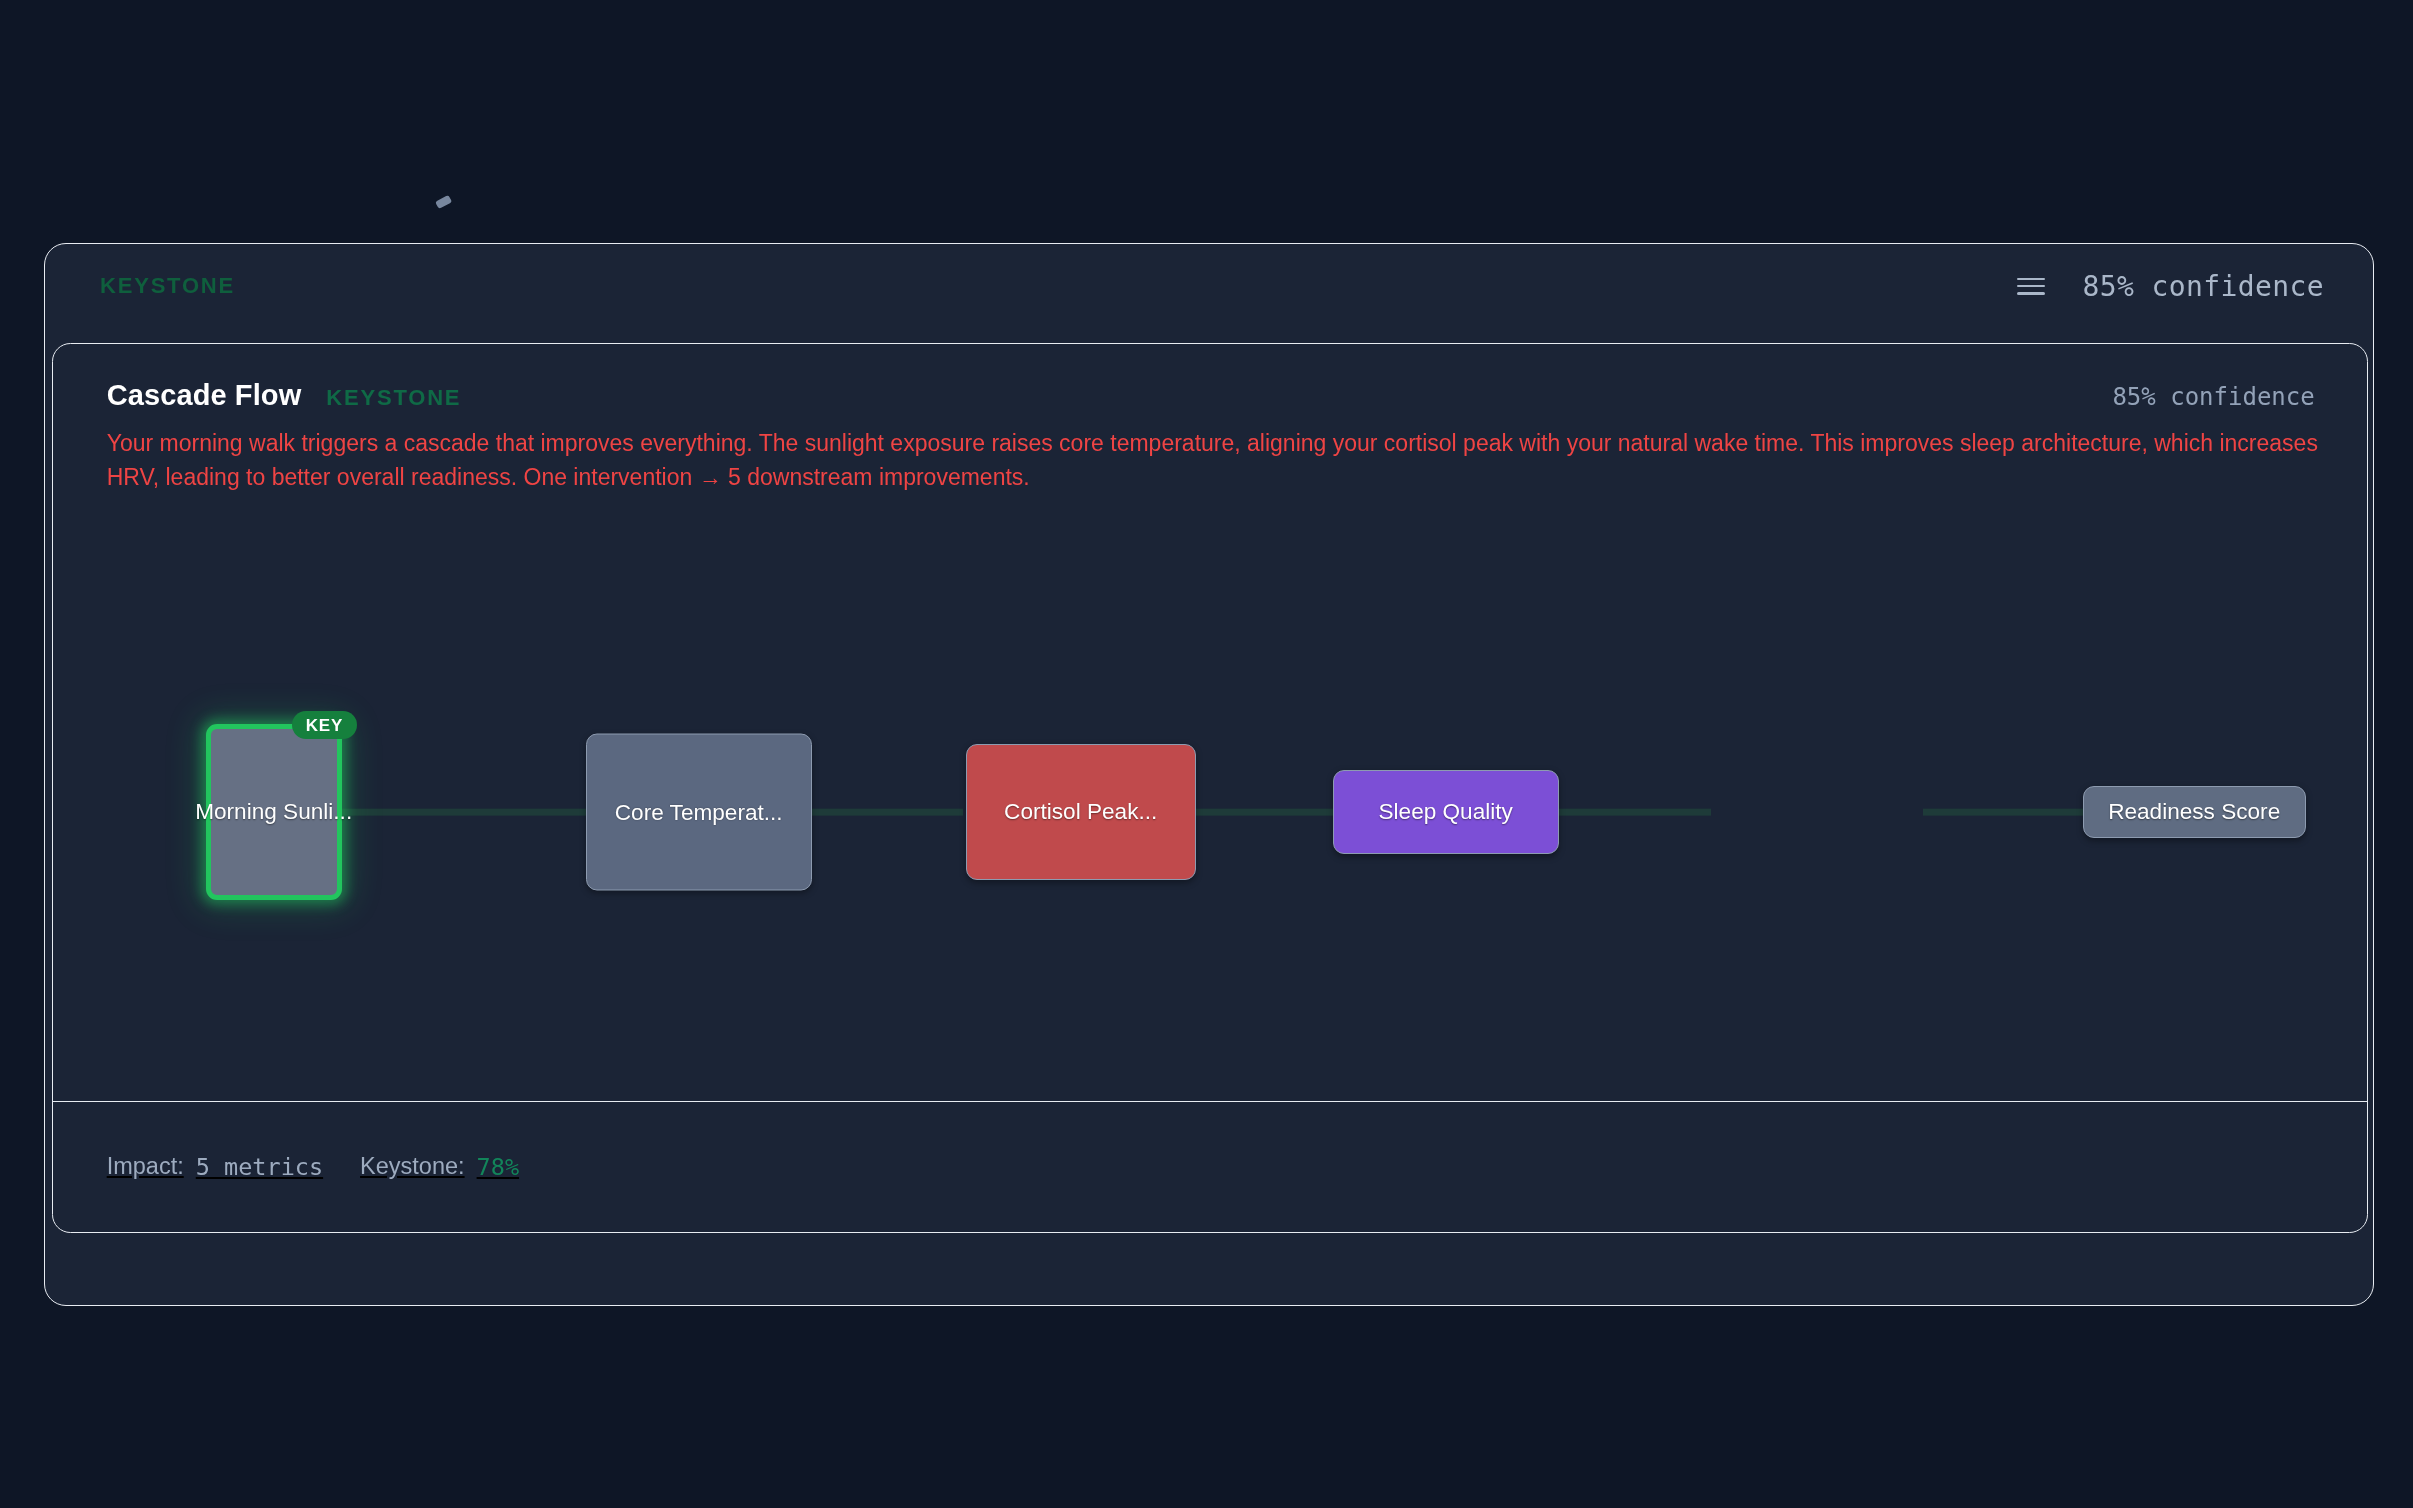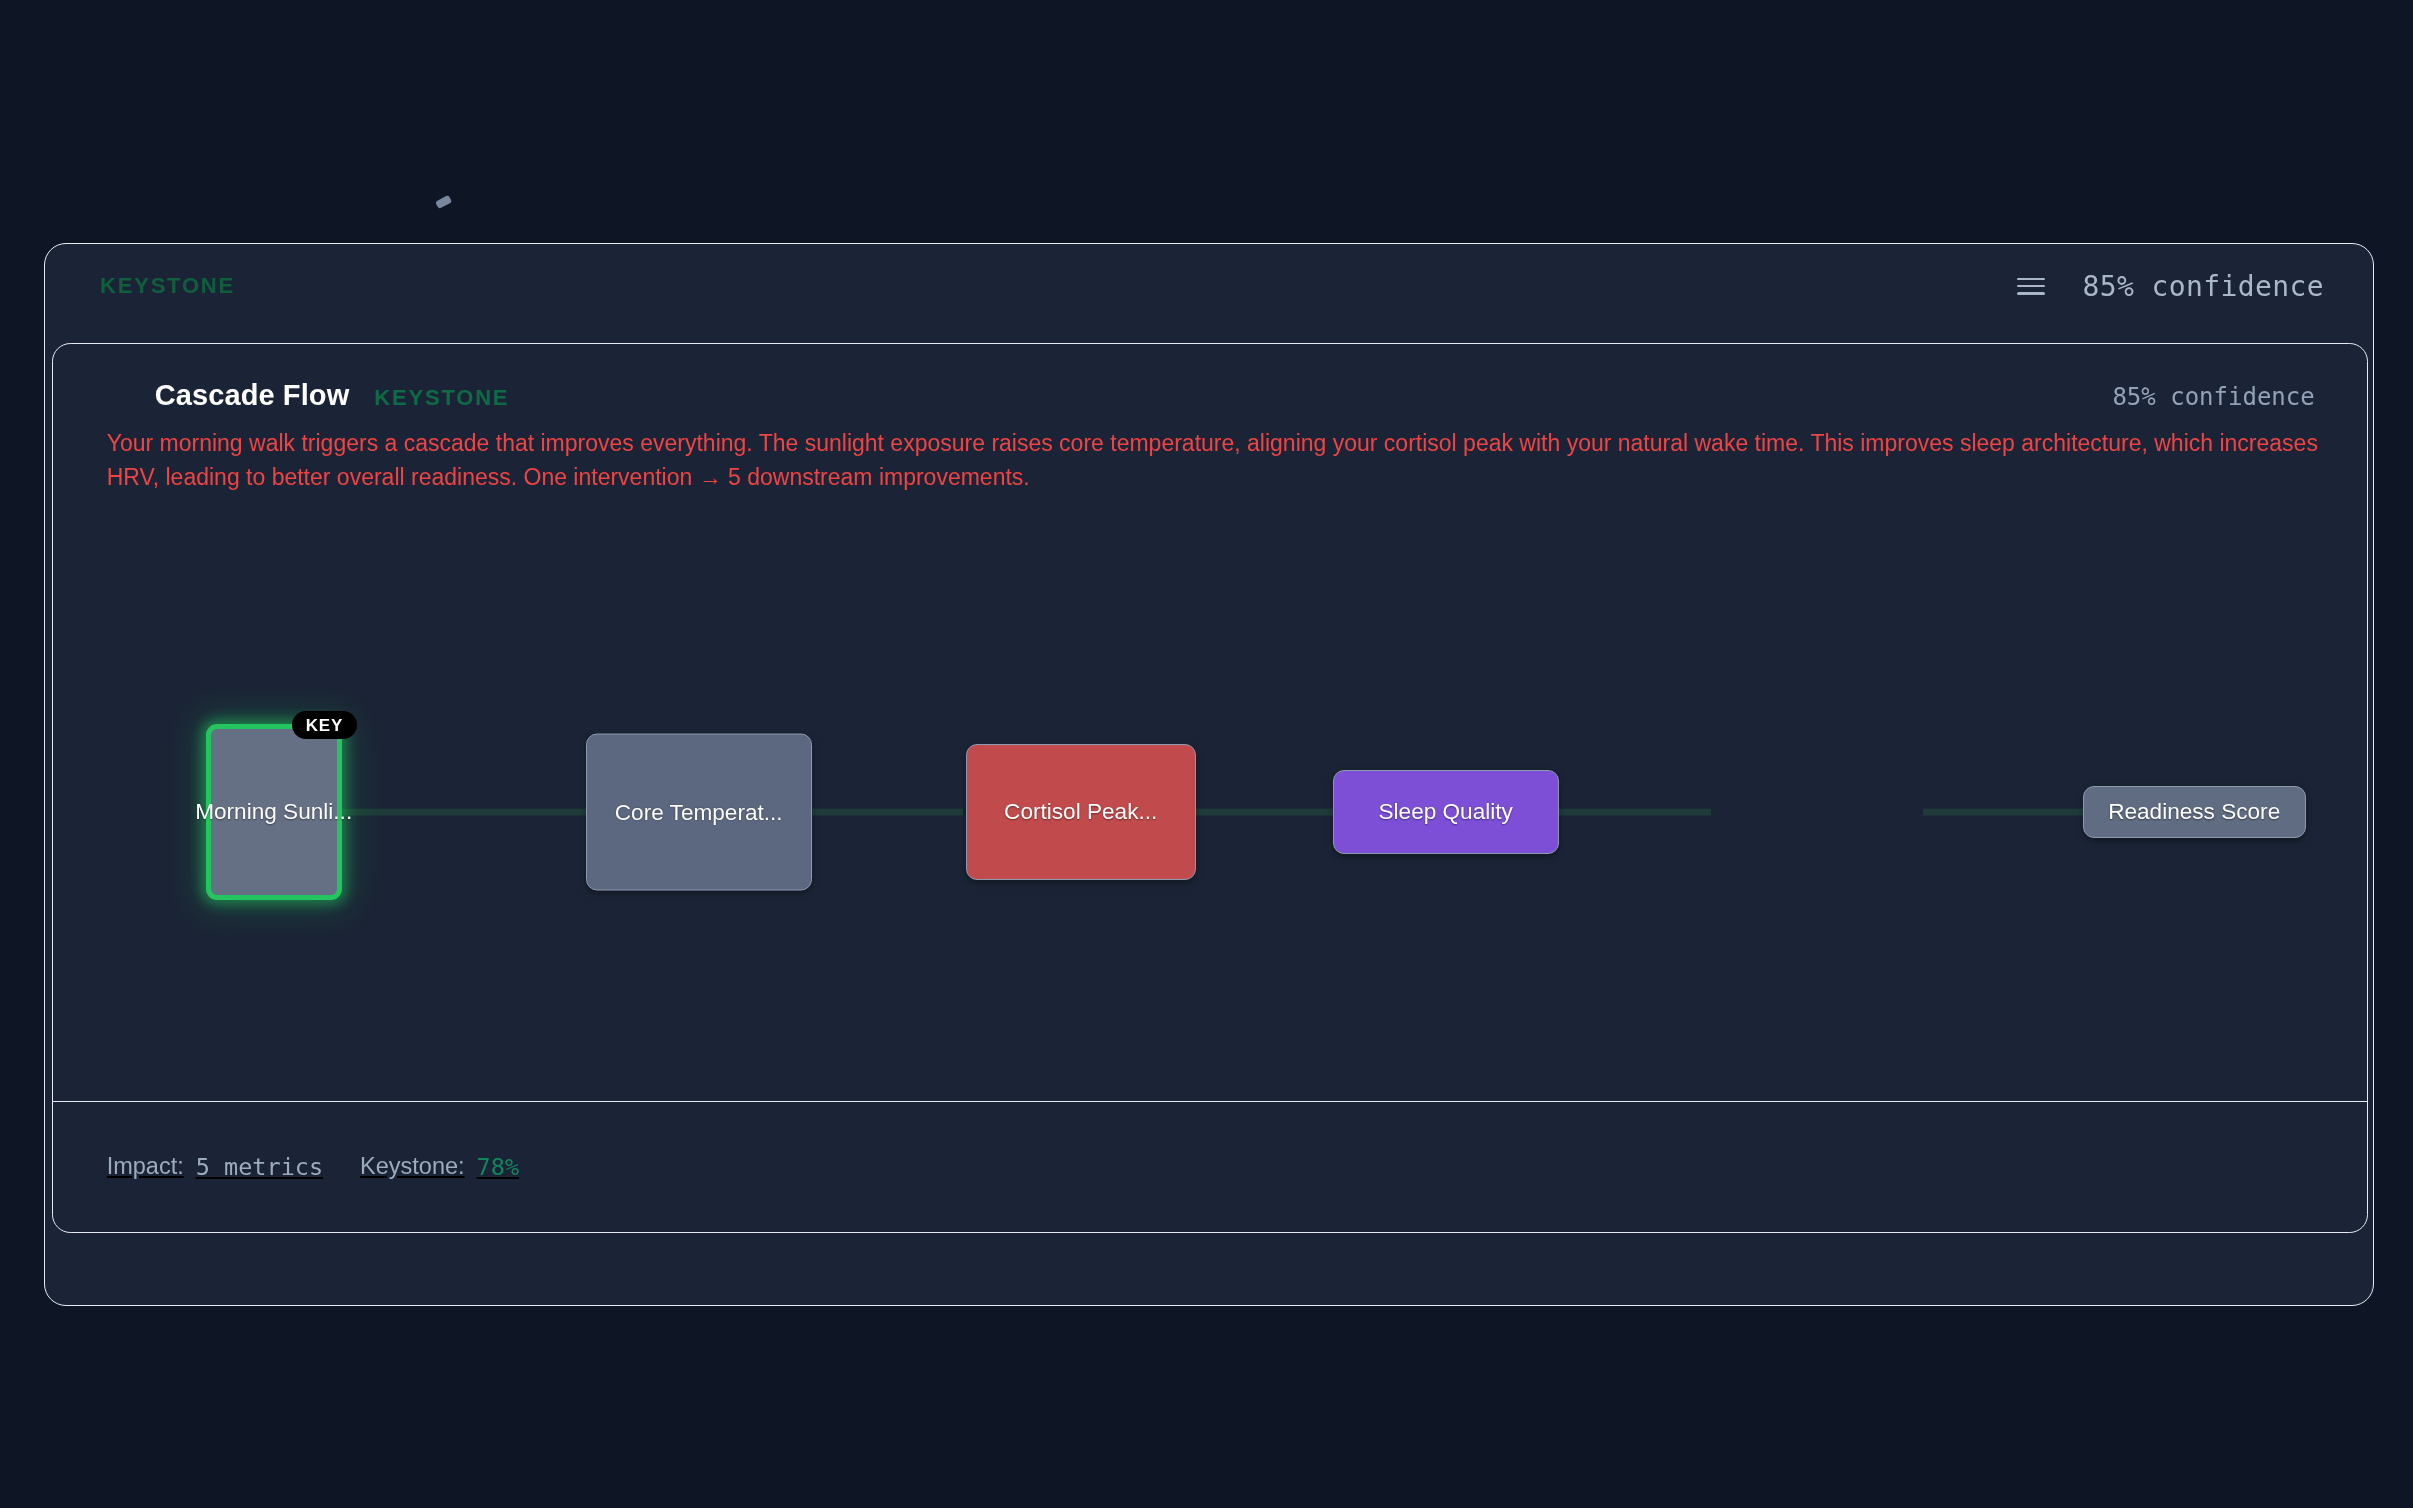--- a/index.html
+++ b/index.html
@@ -114,21 +114,20 @@
     padding: 35px 52px 0 54px;
     display: flex;
     align-items: baseline;
   }
 
   .card-title {
     font-size: 29px;
     font-weight: 700;
     color: #ffffff;
     letter-spacing: 0.1px;
-    margin-left: 48px;
   }
 
   .card-kicker {
     margin-left: 25px;
     font-size: 22px;
     font-weight: 700;
     letter-spacing: 1.8px;
     color: #0f6a46;
   }
 
@@ -194,21 +193,21 @@
       0 0 11.7px 4.2px rgba(34,197,94,.45),
       0 0 32px 10px rgba(34,197,94,.20);
   }
 
   .node.subtle-border { border: 1.7px solid #8d9bb0; }
 
   .key-badge {
     position: absolute;
     top: -18.4px;
     right: -20px;
-    background: #000000;
+    background: #15803d;
     color: #ffffff;
     font-size: 17px;
     font-weight: 700;
     letter-spacing: 0.9px;
     padding: 5.9px 13.4px;
     border-radius: 837px;
     line-height: 1;
   }
 
   

